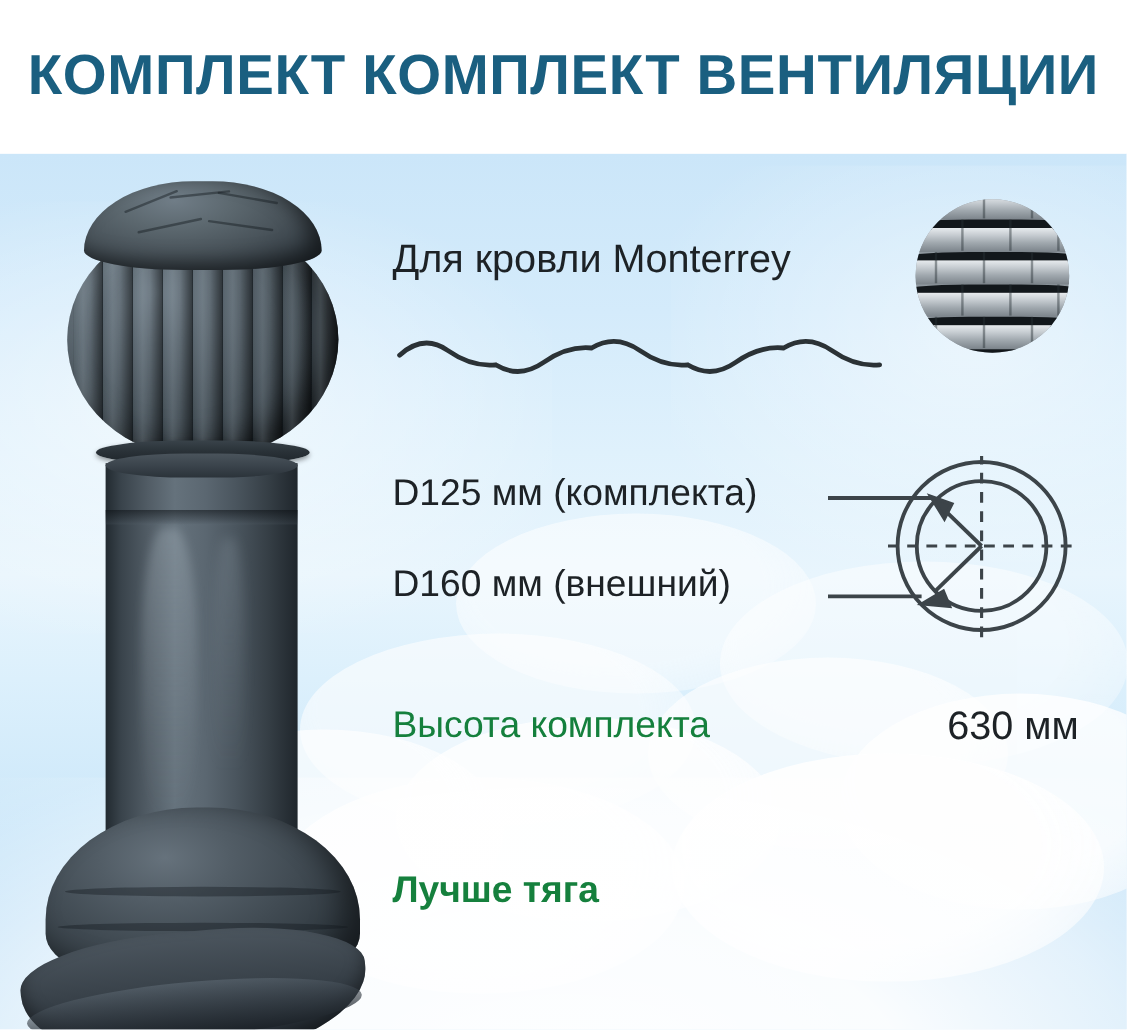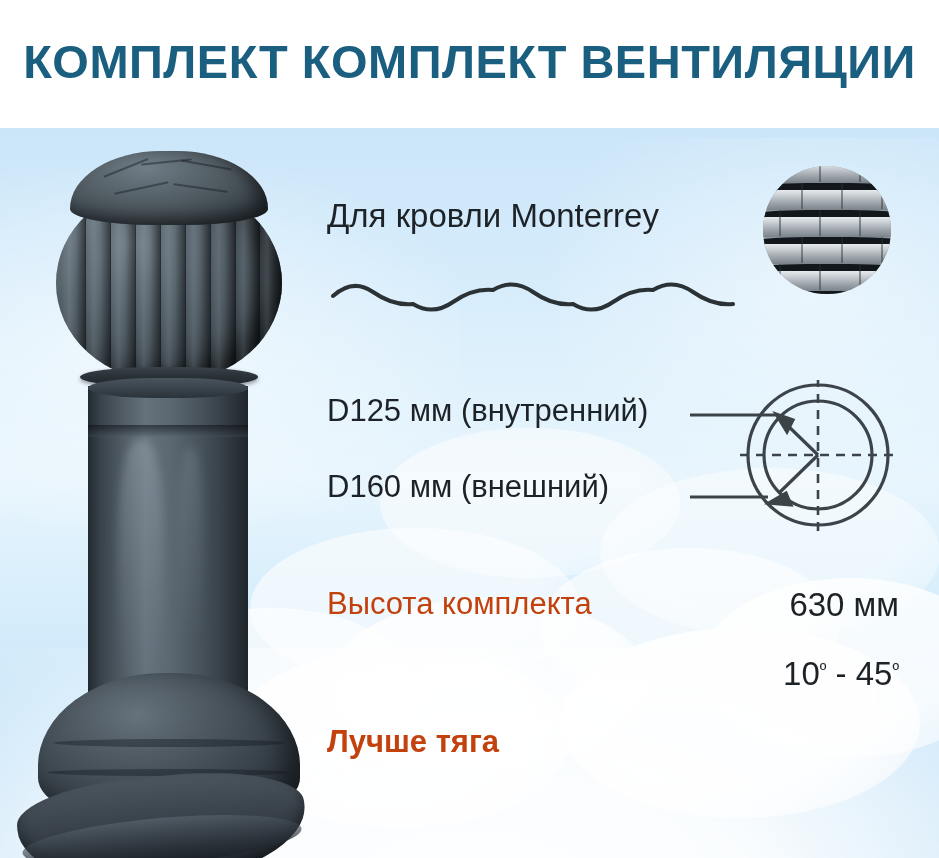--- a/index.html
+++ b/index.html
@@ -291,21 +291,21 @@
   .spec-row {
     position: absolute;
     left: 327px;
     width: 572px;
     height: 44px;
   }
   .spec-label {
     position: absolute;
     left: 0; top: 0;
     font-size: 31px;
-    color: #c2410c;
+    color: #15803d;
     white-space: nowrap;
   }
   .spec-value {
     position: absolute;
     right: 0; top: 0;
     font-size: 33px;
     color: #1d2226;
     white-space: nowrap;
   }
   .spec-r1 { top: 586px; }
@@ -426,21 +426,21 @@
           <div class="tile-seam" style="left:92px;"></div>
             <div class="tile-seam" style="left:132px;"></div>
         </div>
       </div>
     </div>
 
     <svg class="wave-svg" width="420" height="56" viewBox="0 0 420 56">
       <path d="M 6 26 Q 26 8 46 22 T 86 34 Q 106 46 126 32 T 166 20 Q 186 8 206 22 T 246 34 Q 266 46 286 32 T 326 20 Q 346 8 366 22 T 406 34" fill="none" stroke="#2b3236" stroke-width="4" stroke-linecap="round"></path>
     </svg>
 
-    <div class="dim-row dim-d125">D125 мм (внутренний)</div>
+    <div class="dim-row dim-d125">D125 мм (комплекта)</div>
     <div class="dim-row dim-d160">D160 мм (внешний)</div>
 
     <svg class="diagram-svg" width="220" height="160" viewBox="0 0 220 160">
       <g stroke="#3c4449" fill="none" stroke-width="3.2">
         <circle cx="128" cy="75" r="70"></circle>
         <circle cx="128" cy="75" r="54"></circle>
       </g>
       <g stroke="#3c4449" stroke-width="2.6" stroke-dasharray="9 7">
         <line x1="50" y1="75" x2="208" y2="75"></line>
         <line x1="128" y1="-2" x2="128" y2="152"></line>
@@ -458,21 +458,20 @@
         <polygon points="79,123 96,113 101,125"></polygon>
       </g>
     </svg>
 
     <div class="spec-row spec-r1">
       <span class="spec-label">Высота комплекта</span>
       <span class="spec-value">630 мм</span>
     </div>
 
     <div class="spec-row spec-r2">
-      <span class="spec-value"><span>10</span><span class="deg">º</span><span> - 45</span><span class="deg">º</span></span>
     </div>
 
     <div class="spec-row spec-r3">
       <span class="spec-label">Лучше тяга</span>
     </div>
   </div>
 
   <div class="header-band">
     <div class="header-title">КОМПЛЕКТ КОМПЛЕКТ ВЕНТИЛЯЦИИ</div>
   </div>

